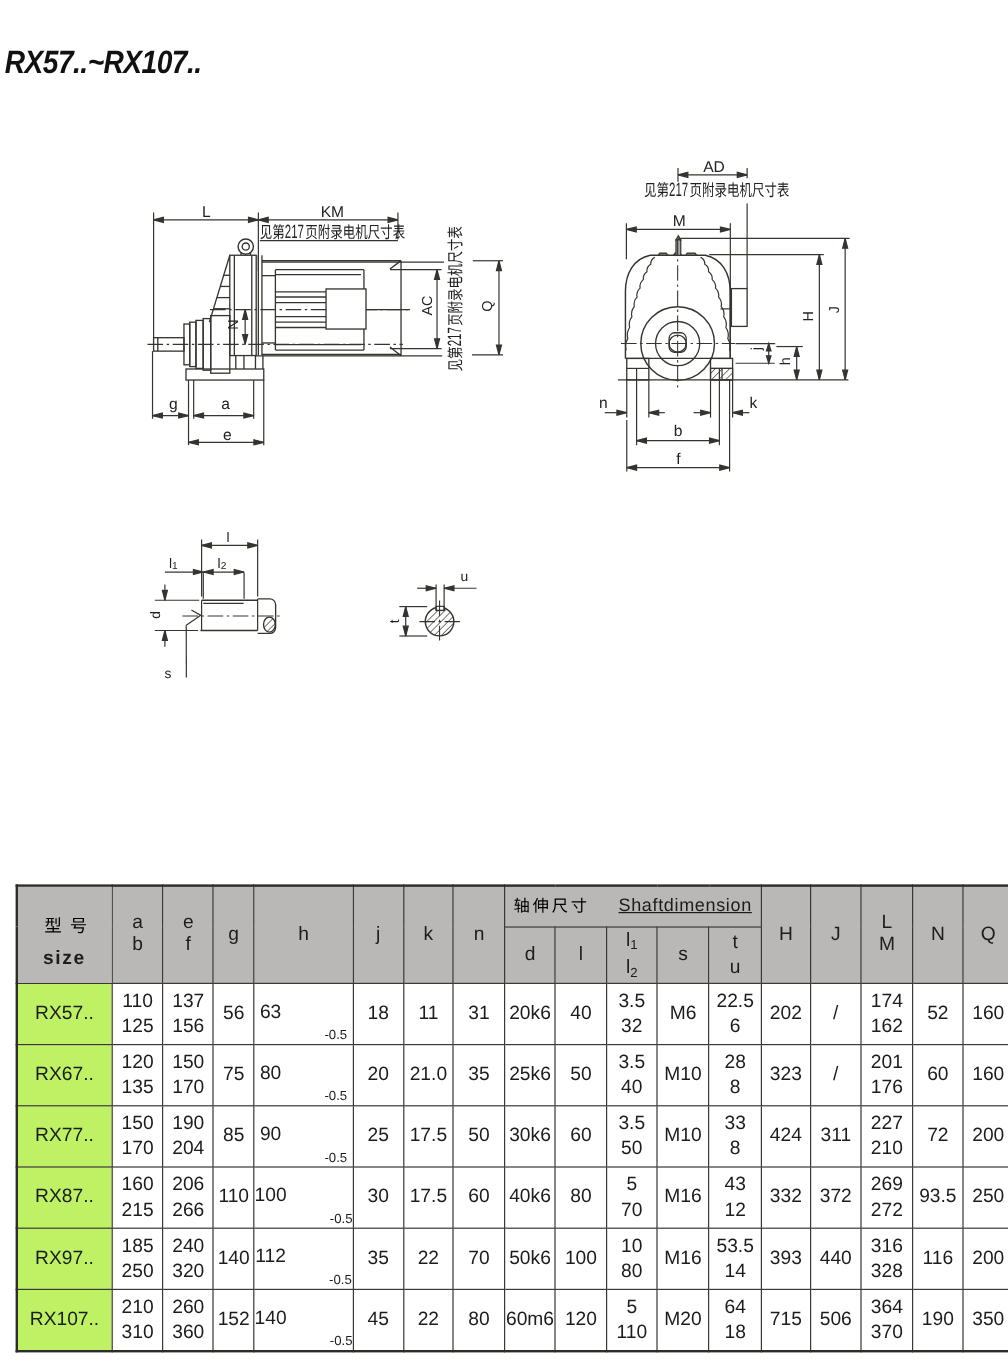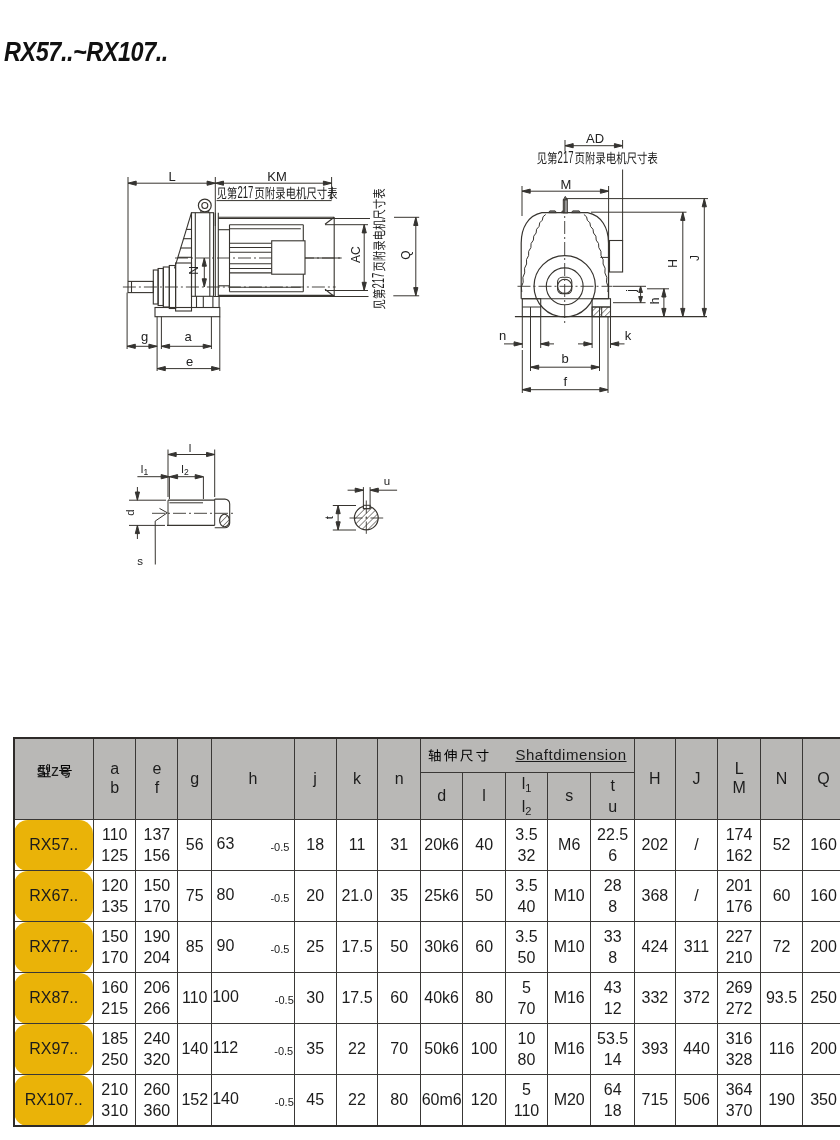--- a/index.html
+++ b/index.html
@@ -11,26 +11,26 @@
 #draw text{font-family:"Liberation Sans",sans-serif;fill:#222;stroke:none;}
 #draw use{fill:#222;stroke:none;}
 table{position:absolute;left:12.5px;top:736.5px;border-collapse:collapse;table-layout:fixed;
  font-size:16px;color:#1c1c1c;text-align:center;}
 td{border:1.5px solid #3a3836;line-height:21.3px;padding:0;}
 table{border:2.5px solid #2e2b29;}
 tr.h1 td{height:33px;}
 tr.h2 td{height:44px;}
 tr:not(.h1):not(.h2) td{height:50px;}
 .hd{background:#b9b8b6;}
-.lbl{background:#eab308;border-radius:14px;}
-.sz{position:absolute;left:0;width:100%;top:25px;font-size:16px;letter-spacing:1.4px;line-height:14px;}
+.lbl{background:#bef264;}
+.sz{position:absolute;left:0;width:100%;top:53px;font-size:16px;letter-spacing:1.4px;line-height:14px;font-weight:bold;}
 .two{line-height:18.8px;}
 .xh{position:relative;}
 .xh svg{position:absolute;left:50%;top:24.8px;margin-left:-17px;}
-.sub{font-size:11px;position:relative;top:2px;margin-left:36px;}
+.sub{font-size:11px;position:relative;top:18px;margin-left:36px;}
 .sub2{font-size:11px;position:relative;top:3px;}
 .gap{display:inline-block;width:26px;}
 .shaftt{letter-spacing:0.55px;font-size:15px;text-decoration:underline;}
 </style></head>
 <body>
 <div id="page">
 <div id="title">RX57..~RX107..</div>
 <svg id="draw" width="840" height="736" viewBox="0 0 840 736" fill="none">
 <defs>
         <path id="g0" d="M517 298H592V50Q592 27 602 21Q613 14 650 14Q659 14 682 14Q704 14 732 14Q759 14 783 14Q807 14 818 14Q842 14 854 25Q866 35 871 68Q876 101 878 168Q887 162 899 156Q911 150 924 145Q937 141 947 139Q942 61 931 19Q920 -24 895 -40Q870 -56 823 -56Q817 -56 799 -56Q781 -56 757 -56Q733 -56 710 -56Q687 -56 669 -56Q651 -56 645 -56Q596 -56 568 -47Q540 -38 529 -15Q517 8 517 49ZM452 615H531Q527 501 519 407Q510 312 487 235Q463 158 416 98Q369 38 290 -6Q211 -51 90 -80Q84 -66 71 -47Q58 -28 46 -16Q161 10 235 49Q309 88 352 142Q395 195 416 265Q436 335 443 422Q449 509 452 615ZM178 785H820V212H739V708H256V212H178Z"></path>
@@ -425,21 +425,21 @@
           <td>75</td>
           <td>80<span class="sub">-0.5</span></td>
           <td>20</td>
           <td>21.0</td>
           <td>35</td>
 <td>25k6</td>
           <td>50</td>
           <td>3.5<br>40</td>
           <td>M10</td>
           <td>28<br>8</td>
-          <td>368</td>
+          <td>323</td>
           <td>/</td>
           <td>201<br>176</td>
           <td>60</td>
           <td>160</td>
         </tr>
         <tr>
 <td class="lbl">RX77..</td>
           <td>150<br>170</td>
           <td>190<br>204</td>
           <td>85</td>

